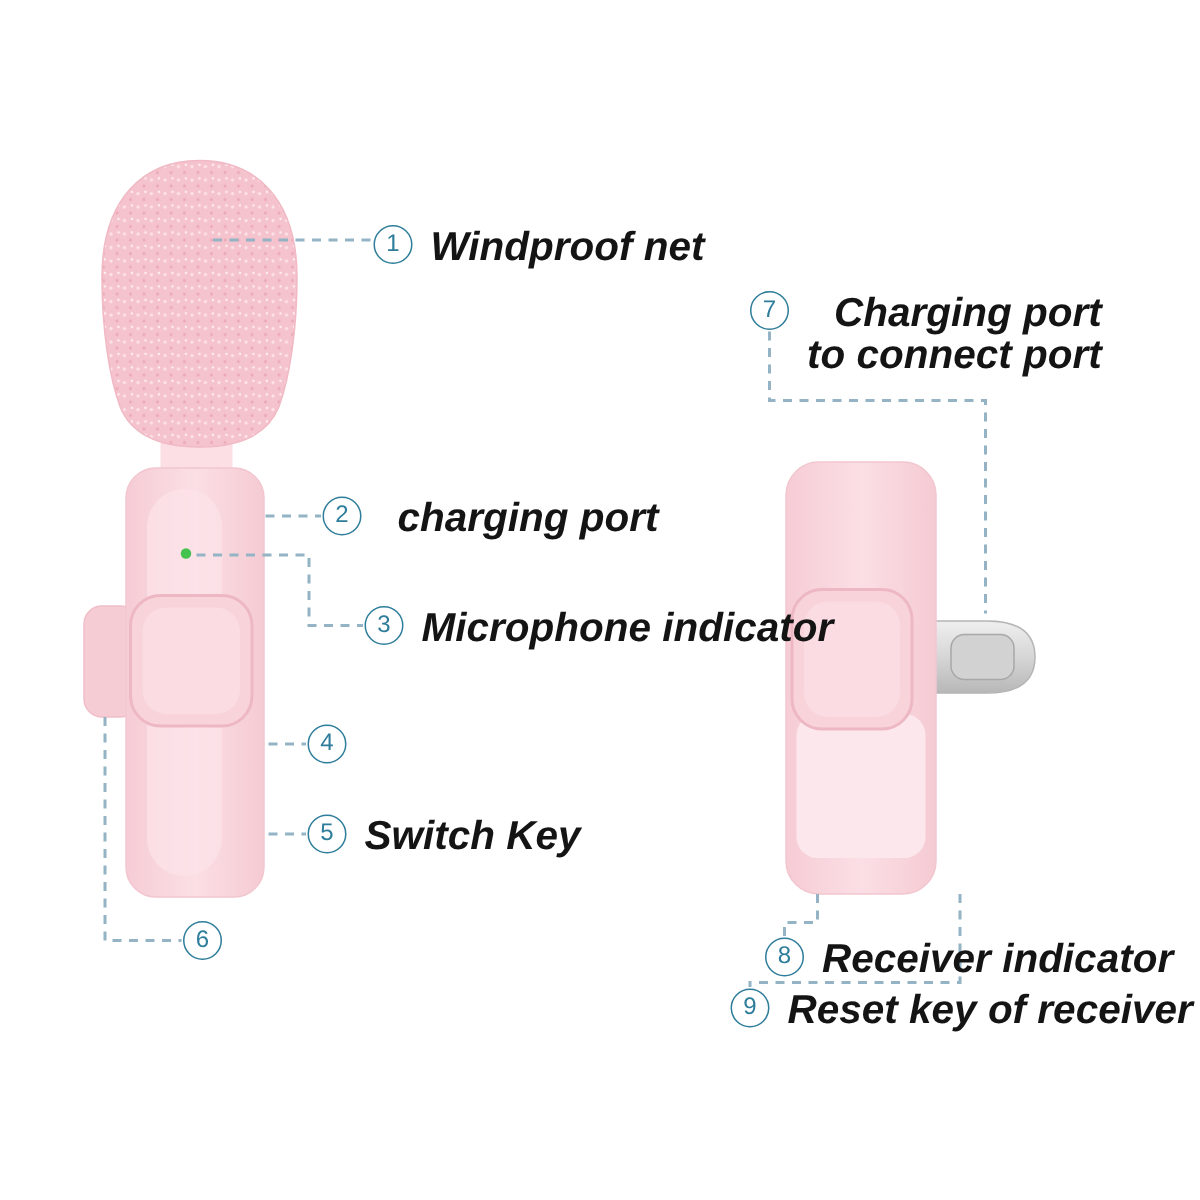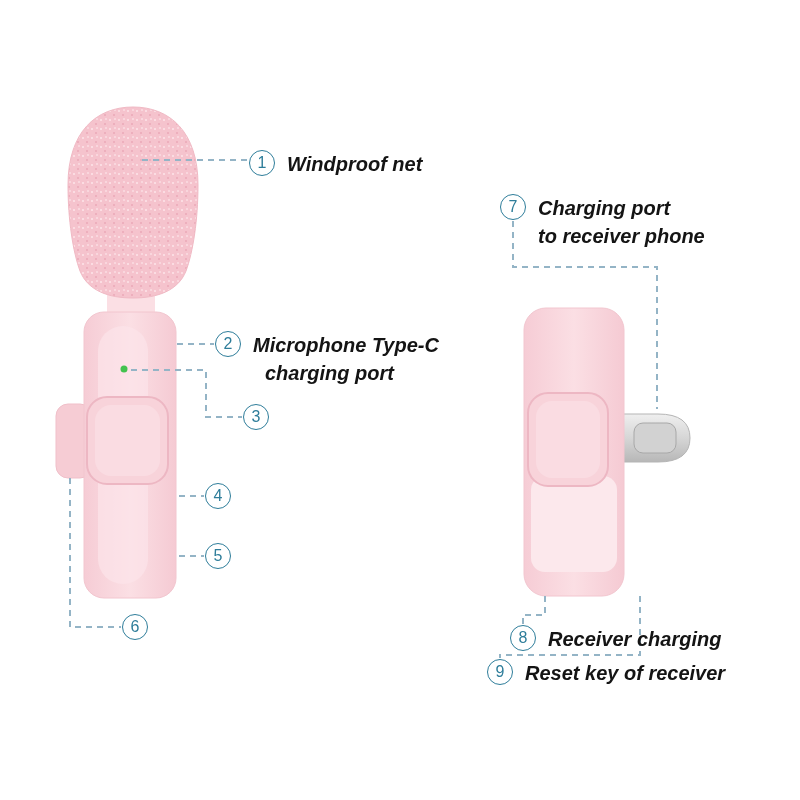--- a/index.html
+++ b/index.html
@@ -28,25 +28,25 @@
     line-height:23px;
     text-align:center;
     font-style:normal;
     font-weight:400;
     background:#fff;
   }
   .lbl{
     color:#141414;
     font-style:italic;
     font-weight:700;
-    font-size:20px;
+    font-size:27px;
     line-height:28px;
     white-space:nowrap;
   }
-  .lbl-lines{display:flex;flex-direction:column;}
+  .lbl-lines{display:flex;flex-direction:column;text-align:right;}
   .indent{margin-left:12px;}
   
   .c1{left:249px;top:150px;}
   .c2{left:215px;top:331px;}
   .c3{left:243px;top:404px;}
   .c4{left:205px;top:483px;}
   .c5{left:205px;top:543px;}
   .c6{left:122px;top:614px;}
   .c7{left:500px;top:194px;}
   .c8{left:510px;top:625px;}
@@ -113,52 +113,53 @@
   </svg>
 
   <div class="callout c1">
     <span class="badge">1</span>
     <span class="lbl">Windproof net</span>
   </div>
 
   <div class="callout c2">
     <span class="badge">2</span>
     <span class="lbl lbl-lines">
-      <span>Microphone Type-C</span>
       <span class="indent">charging port</span>
     </span>
   </div>
 
   <div class="callout c3">
     <span class="badge">3</span>
+    <span class="lbl">Microphone indicator</span>
   </div>
 
   <div class="callout c4">
     <span class="badge">4</span>
   </div>
 
   <div class="callout c5">
     <span class="badge">5</span>
+    <span class="lbl">Switch Key</span>
   </div>
 
   <div class="callout c6">
     <span class="badge">6</span>
   </div>
 
   <div class="callout c7">
     <span class="badge">7</span>
     <span class="lbl lbl-lines">
       <span>Charging port</span>
-      <span>to receiver phone</span>
+      <span>to connect port</span>
     </span>
   </div>
 
   <div class="callout c8">
     <span class="badge">8</span>
-    <span class="lbl">Receiver charging</span>
+    <span class="lbl">Receiver indicator</span>
   </div>
 
   <div class="callout c9">
     <span class="badge">9</span>
     <span class="lbl">Reset key of receiver</span>
   </div>
 
 </div>
 
 </body></html>

